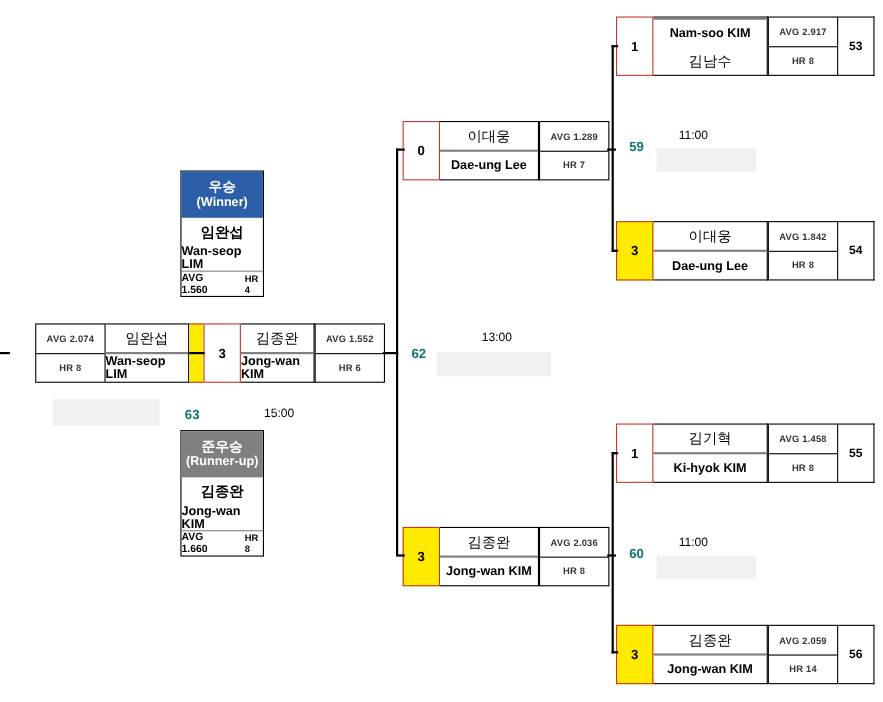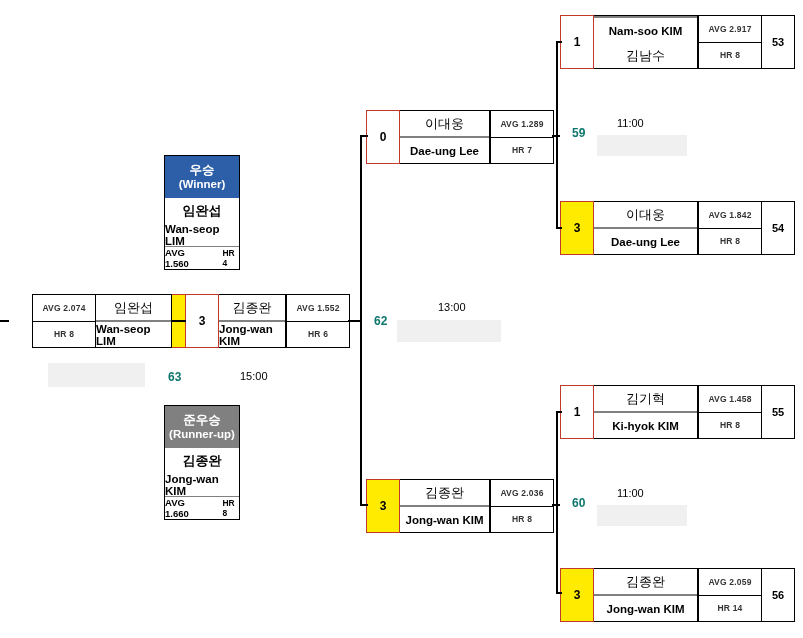--- a/index.html
+++ b/index.html
@@ -271,21 +271,21 @@
       <span class="e">(Winner)</span>
     </div>
     <div class="bk">임완섭</div>
     <div class="be">Wan-seop LIM</div>
     <div class="bs">
       <span class="a">AVG 1.560</span>
       <span class="h">HR 4</span>
     </div>
   </div>
 
-  <div class="card" style="left:140px;top:405px;">
+  <div class="card" style="left:140px;top:391px;">
     <div class="hdr run">
       <span class="k">준우승</span>
       <span class="e">(Runner-up)</span>
     </div>
     <div class="bk">김종완</div>
     <div class="be">Jong-wan KIM</div>
     <div class="bs">
       <span class="a">AVG 1.660</span>
       <span class="h">HR 8</span>
     </div>

